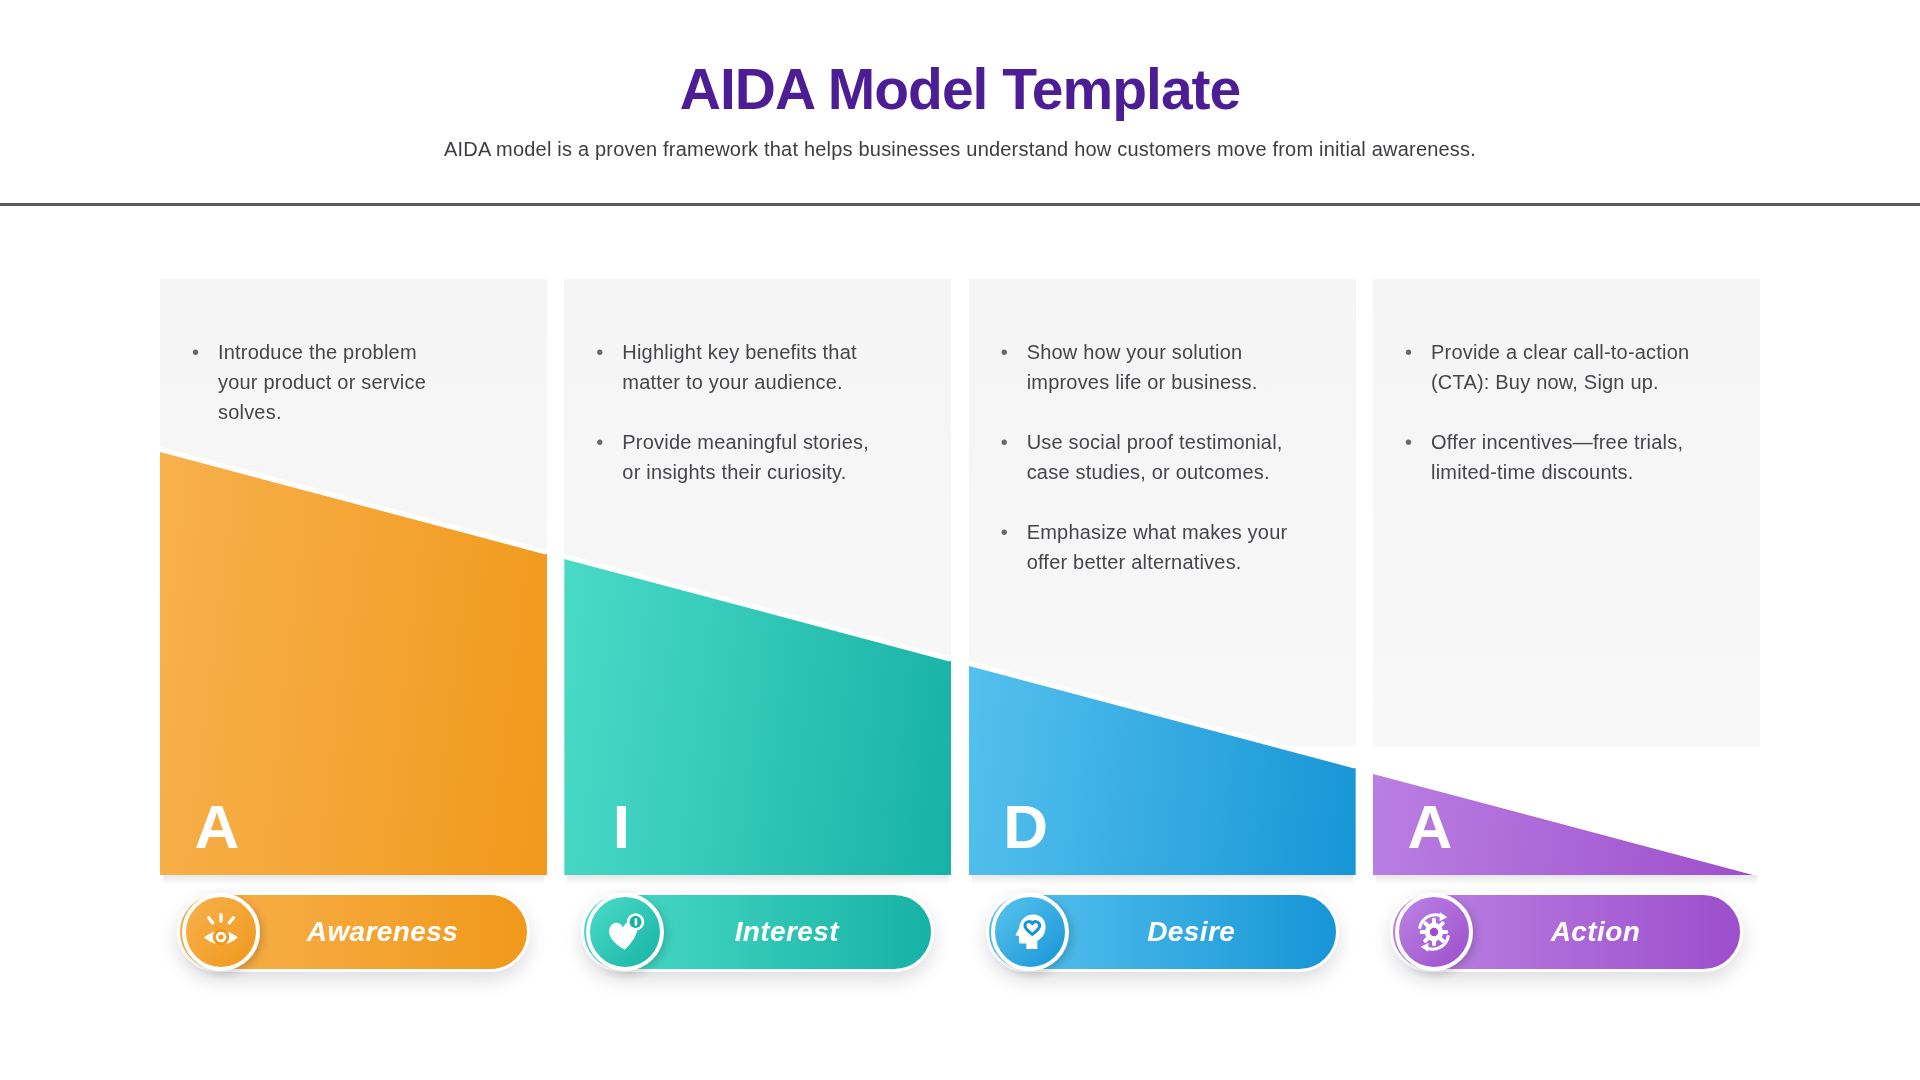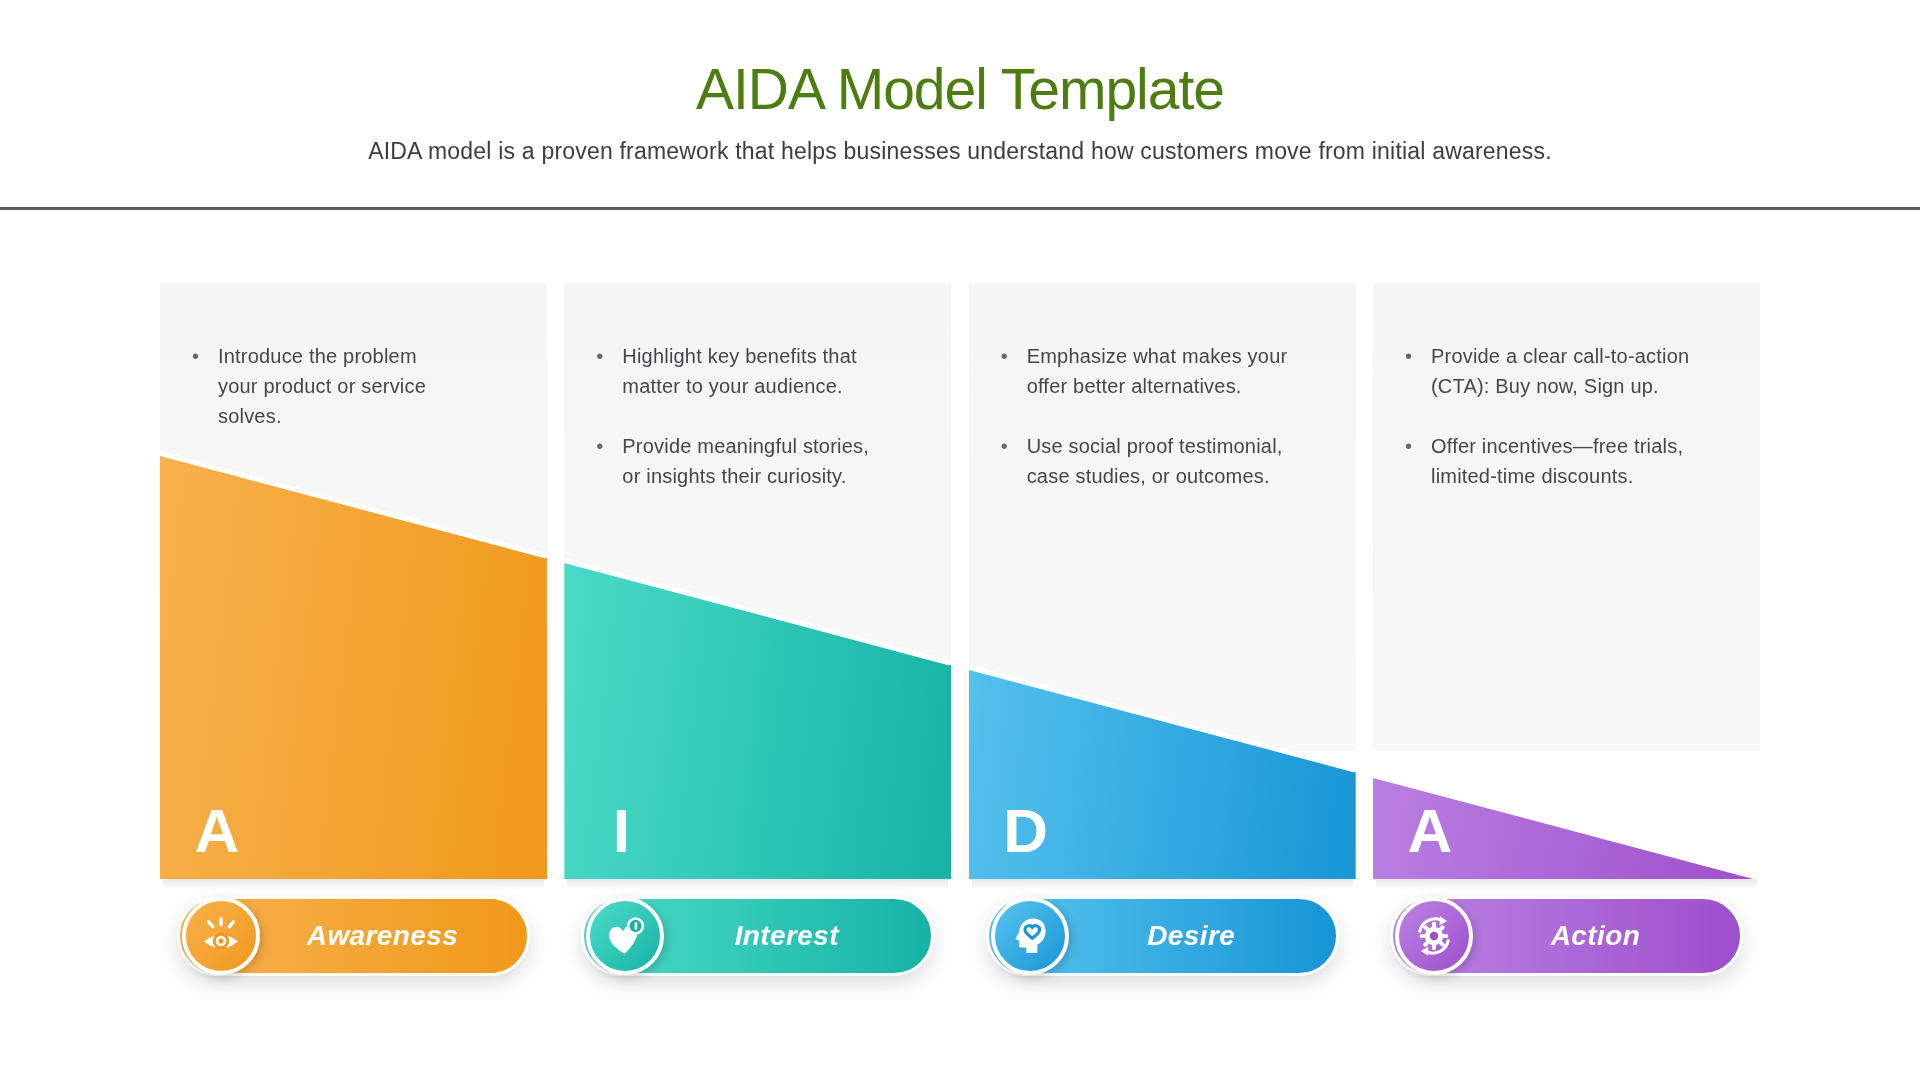--- a/index.html
+++ b/index.html
@@ -1,22 +1,22 @@
 <!DOCTYPE html>
 <html><head>
 <meta charset="utf-8">
 <style>
   * { margin:0; padding:0; box-sizing:border-box; }
   html,body { width:1920px; height:1080px; background:#ffffff; overflow:hidden;
               font-family:"Liberation Sans", sans-serif; }
 
   
   .header { padding-top:56px; text-align:center; }
-  .title { font-size:57px; font-weight:400; color:#4d7c0f; letter-spacing:-1px; }
-  .subtitle { margin-top:16px; font-size:23px; color:#3d3d41; letter-spacing:0.2px; }
+  .title { font-size:57px; font-weight:700; color:#4c1d95; letter-spacing:-1px; }
+  .subtitle { margin-top:16px; font-size:20px; color:#3d3d41; letter-spacing:0.2px; }
   .divider { margin-top:42px; width:100%; height:3px; background:#59595c; }
 
   
   .diagram { display:flex; justify-content:space-between; padding:0 160px; margin-top:73px; position:relative; }
   .stage { position:relative; width:387px; height:700px; }
 
   .card { position:absolute; top:0; left:0; right:0; height:468px;
           background:linear-gradient(180deg,#f5f5f6 0%,#f8f8f9 100%); }
 
   .bullets { list-style:none; padding:40px 22px 0 32px; }
@@ -123,24 +123,26 @@
           <rect x="34.5" y="9" width="2.8" height="8.2" rx="1.3" fill="#fff"></rect>
         </svg>
       </div>
       <span class="pill-label">Interest</span>
     </div>
   </section>
 
   <section class="stage s2" style="--light: #58C4EF; --dark: #1795D6;">
     <div class="card">
       <ul class="bullets">
+        <li><span class="bullet-text">Show how your solution
+improves life or business.</span></li>
+        <li><span class="bullet-text">Use social proof testimonial,
+case studies, or outcomes.</span></li>
         <li><span class="bullet-text">Emphasize what makes your
 offer better alternatives.</span></li>
-        <li><span class="bullet-text">Use social proof testimonial,
-case studies, or outcomes.</span></li>
       </ul>
     </div>
     <div class="wedge-shadow"></div>
     <div class="wedge-wrap">
       <div class="wedge"></div>
       <div class="wedge-stroke"></div>
     </div>
     <div class="letter">D</div>
     <div class="pill">
       <div class="pill-circle">

